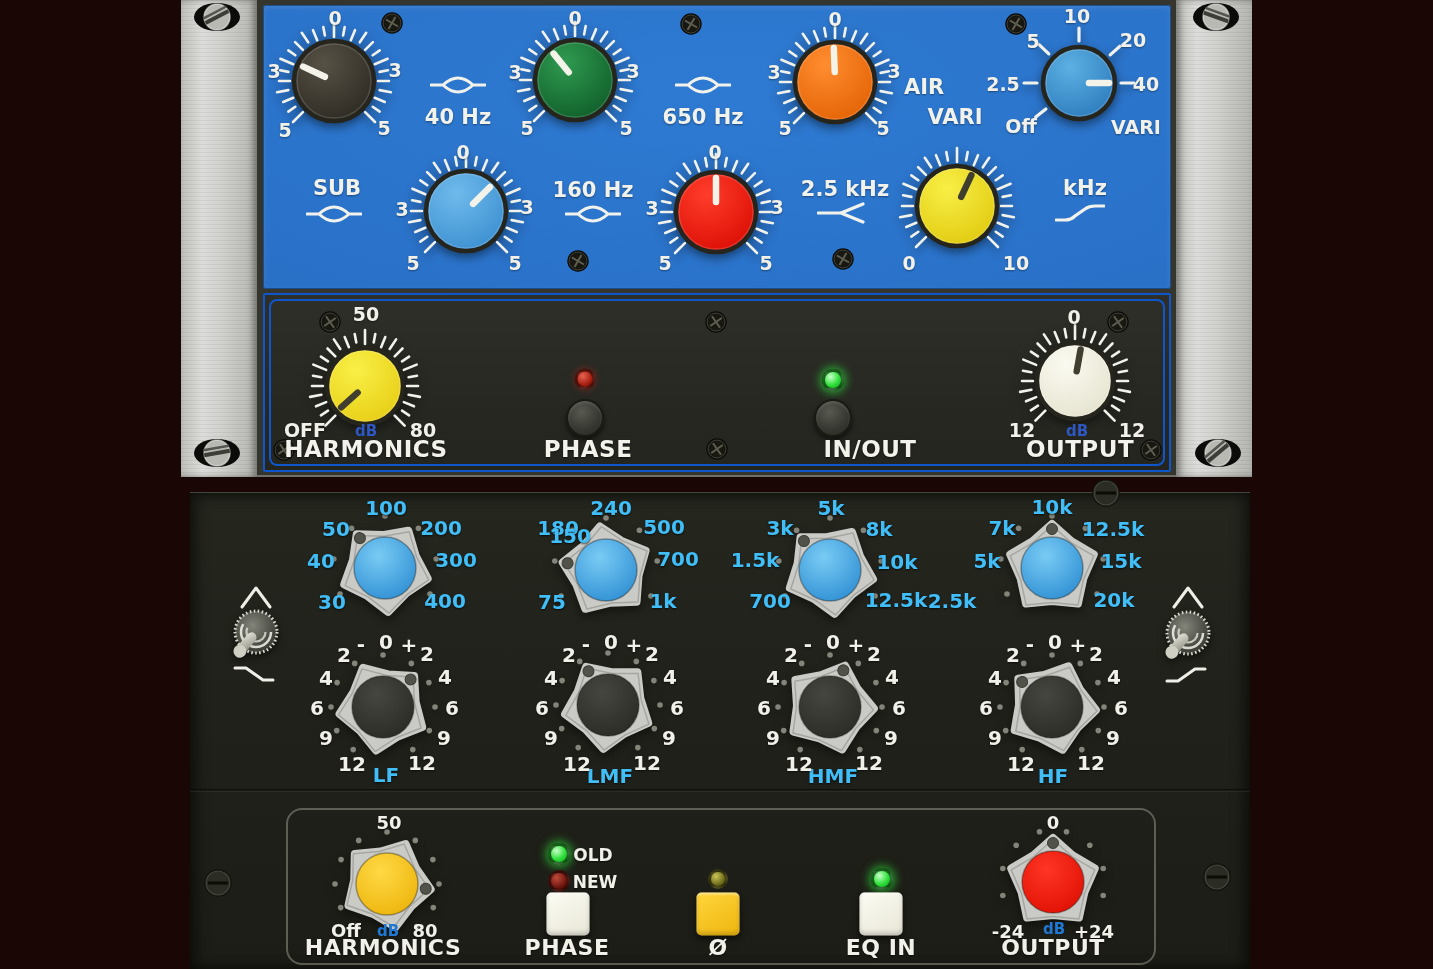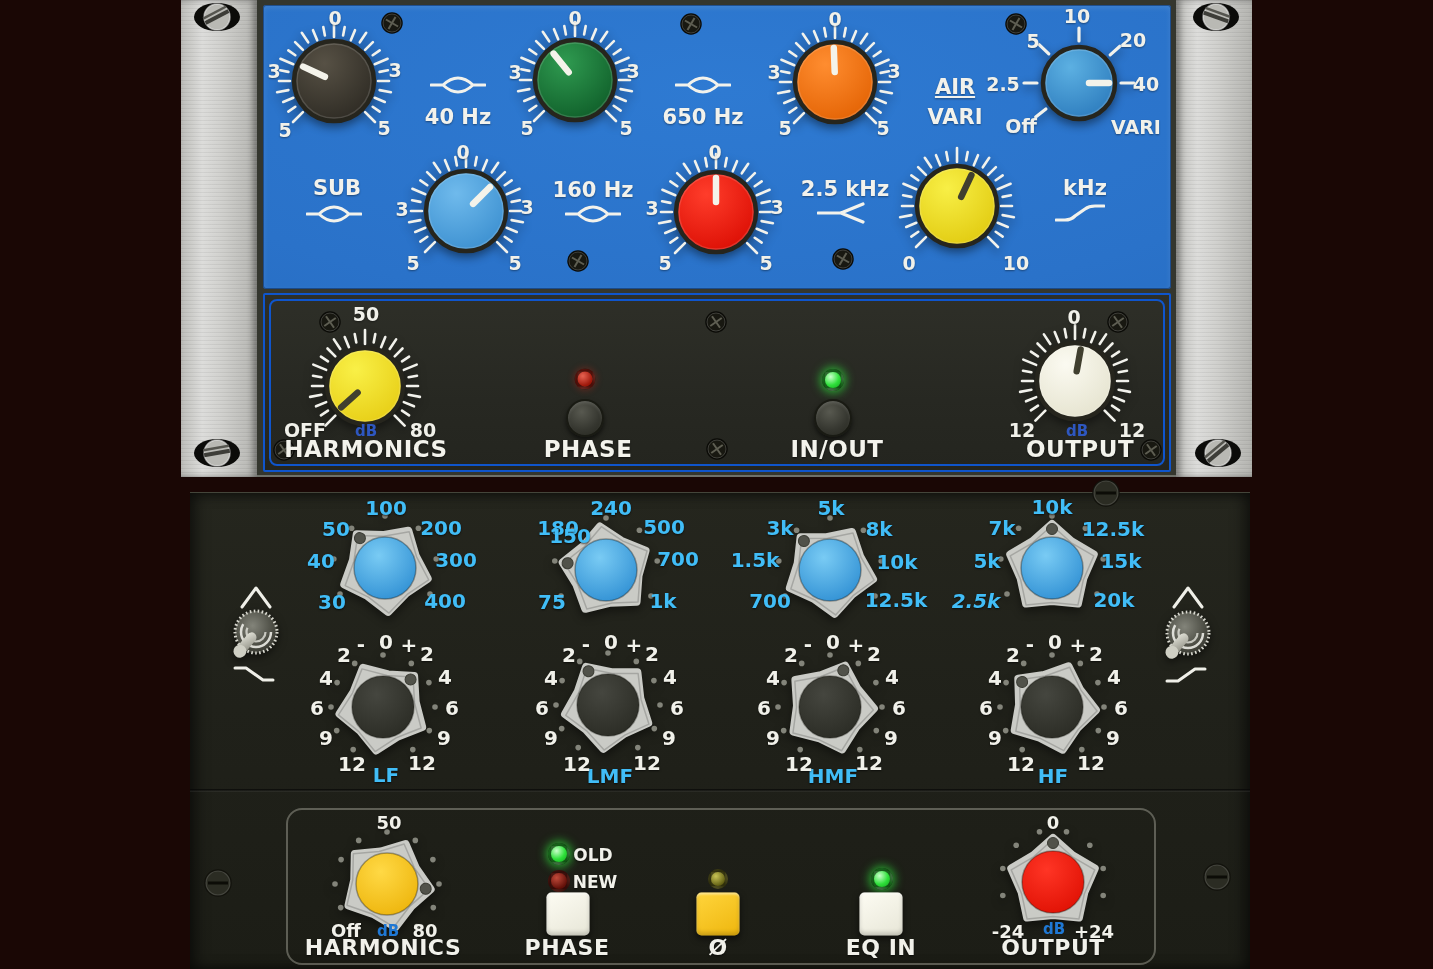--- a/index.html
+++ b/index.html
@@ -113,33 +113,33 @@
     <div class="lb s" style="left: 1016px; top: 263px;">10</div>
     <div class="lb v" style="left: 1077px; top: 16px;">10</div>
     <div class="lb v" style="left: 1033px; top: 41px;">5</div>
     <div class="lb v" style="left: 1133px; top: 40px;">20</div>
     <div class="lb v" style="left: 1003px; top: 84px;">2.5</div>
     <div class="lb v" style="left: 1146px; top: 84px;">40</div>
     <div class="lb v" style="left: 1021px; top: 126px;">Off</div>
     <div class="lb v" style="left: 1136px; top: 127px;">VARI</div>
     <div class="lb m" style="left: 458px; top: 117px;">40 Hz</div>
     <div class="lb m" style="left: 703px; top: 117px;">650 Hz</div>
-    <div class="lb m" style="left: 955px; top: 87px; text-decoration: underline;">AIR</div>
+    <div class="lb m" style="left: 924px; top: 87px;">AIR</div>
     <div class="lb m" style="left: 955px; top: 117px;">VARI</div>
     <div class="lb m" style="left: 337px; top: 188px;">SUB</div>
     <div class="lb m" style="left: 593px; top: 190px;">160 Hz</div>
     <div class="lb m" style="left: 845px; top: 189px;">2.5 kHz</div>
     <div class="lb m" style="left: 1085px; top: 188px;">kHz</div>
     <div class="lb s" style="left: 366px; top: 314px;">50</div>
     <div class="lb s" style="left: 305px; top: 430px;">OFF</div>
     <div class="lb d1" style="left: 366px; top: 431px;">dB</div>
     <div class="lb s" style="left: 423px; top: 430px;">80</div>
     <div class="lb l" style="left: 366px; top: 449px;">HARMONICS</div>
     <div class="lb l" style="left: 588px; top: 449px;">PHASE</div>
-    <div class="lb l" style="left: 837px; top: 449px;">IN/OUT</div>
+    <div class="lb l" style="left: 870px; top: 449px;">IN/OUT</div>
     <div class="lb s" style="left: 1074px; top: 317px;">0</div>
     <div class="lb s" style="left: 1022px; top: 430px;">12</div>
     <div class="lb d1" style="left: 1077px; top: 431px;">dB</div>
     <div class="lb s" style="left: 1132px; top: 430px;">12</div>
     <div class="lb l" style="left: 1080px; top: 449px;">OUTPUT</div>
     <div class="lb c" style="left: 386px; top: 508px;">100</div>
     <div class="lb c" style="left: 336px; top: 529px;">50</div>
     <div class="lb c" style="left: 441px; top: 528px;">200</div>
     <div class="lb c" style="left: 321px; top: 561px;">40</div>
     <div class="lb c" style="left: 456px; top: 560px;">300</div>
@@ -157,21 +157,21 @@
     <div class="lb c" style="left: 879px; top: 529px;">8k</div>
     <div class="lb c" style="left: 755px; top: 560px;">1.5k</div>
     <div class="lb c" style="left: 897px; top: 562px;">10k</div>
     <div class="lb c" style="left: 770px; top: 601px;">700</div>
     <div class="lb c" style="left: 896px; top: 600px;">12.5k</div>
     <div class="lb c" style="left: 1052px; top: 507px;">10k</div>
     <div class="lb c" style="left: 1002px; top: 528px;">7k</div>
     <div class="lb c" style="left: 1113px; top: 529px;">12.5k</div>
     <div class="lb c" style="left: 987px; top: 561px;">5k</div>
     <div class="lb c" style="left: 1121px; top: 561px;">15k</div>
-    <div class="lb c" style="left: 976px; top: 601px; font-style: italic;">2.5k</div>
+    <div class="lb c" style="left: 952px; top: 601px;">2.5k</div>
     <div class="lb c" style="left: 1114px; top: 600px;">20k</div>
     <div class="lb c" style="left: 386px; top: 775px;">LF</div>
     <div class="lb c" style="left: 610px; top: 776px;">LMF</div>
     <div class="lb c" style="left: 833px; top: 776px;">HMF</div>
     <div class="lb c" style="left: 1053px; top: 776px;">HF</div>
     <div class="lb b" style="left: 389px; top: 822px;">50</div>
     <div class="lb b" style="left: 346px; top: 930px;">Off</div>
     <div class="lb d2" style="left: 388px; top: 931px;">dB</div>
     <div class="lb b" style="left: 425px; top: 930px;">80</div>
     <div class="lb t" style="left: 383px; top: 947px;">HARMONICS</div>

